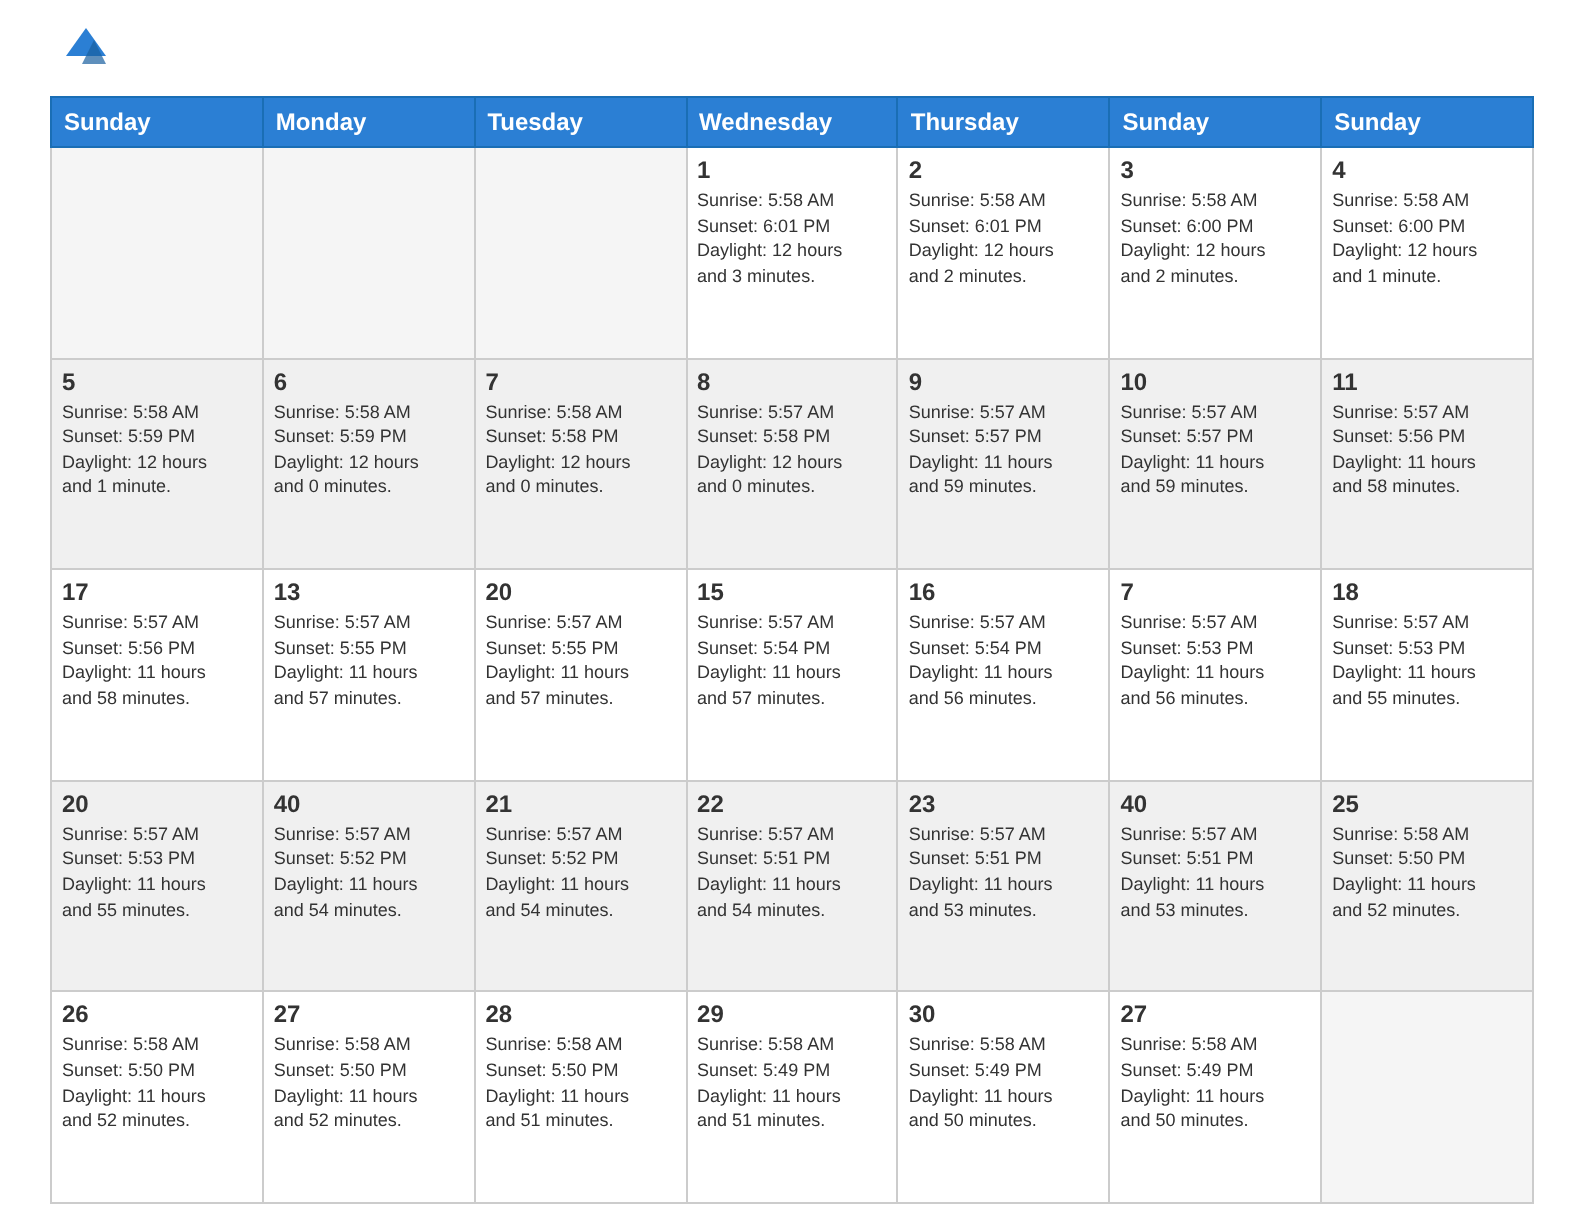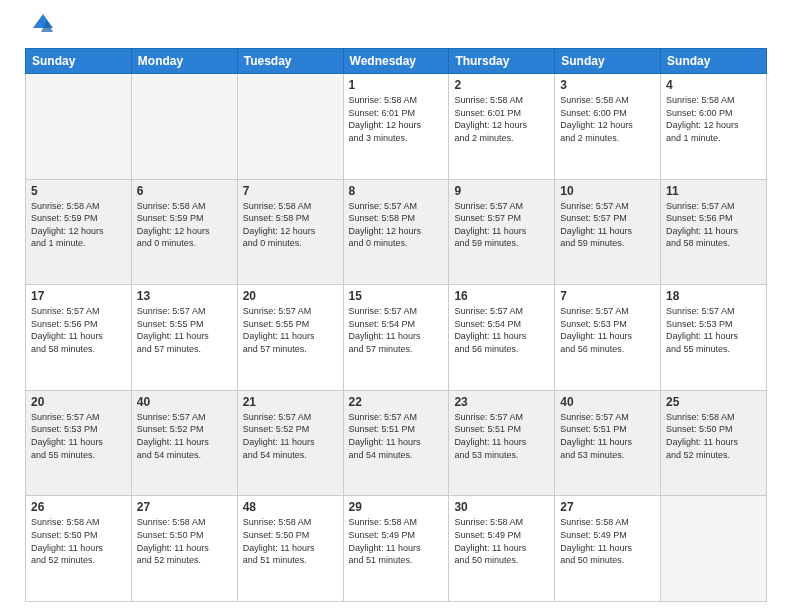--- a/index.html
+++ b/index.html
@@ -332,21 +332,21 @@
 and 52 minutes.</div>
           </td>
           <td>
             <div class="day-number">27</div>
             <div class="day-info" style="white-space: pre-line;">Sunrise: 5:58 AM
 Sunset: 5:50 PM
 Daylight: 11 hours
 and 52 minutes.</div>
           </td>
           <td>
-            <div class="day-number">48</div>
+            <div class="day-number">28</div>
             <div class="day-info" style="white-space: pre-line;">Sunrise: 5:58 AM
 Sunset: 5:50 PM
 Daylight: 11 hours
 and 51 minutes.</div>
           </td>
           <td>
             <div class="day-number">29</div>
             <div class="day-info" style="white-space: pre-line;">Sunrise: 5:58 AM
 Sunset: 5:49 PM
 Daylight: 11 hours

